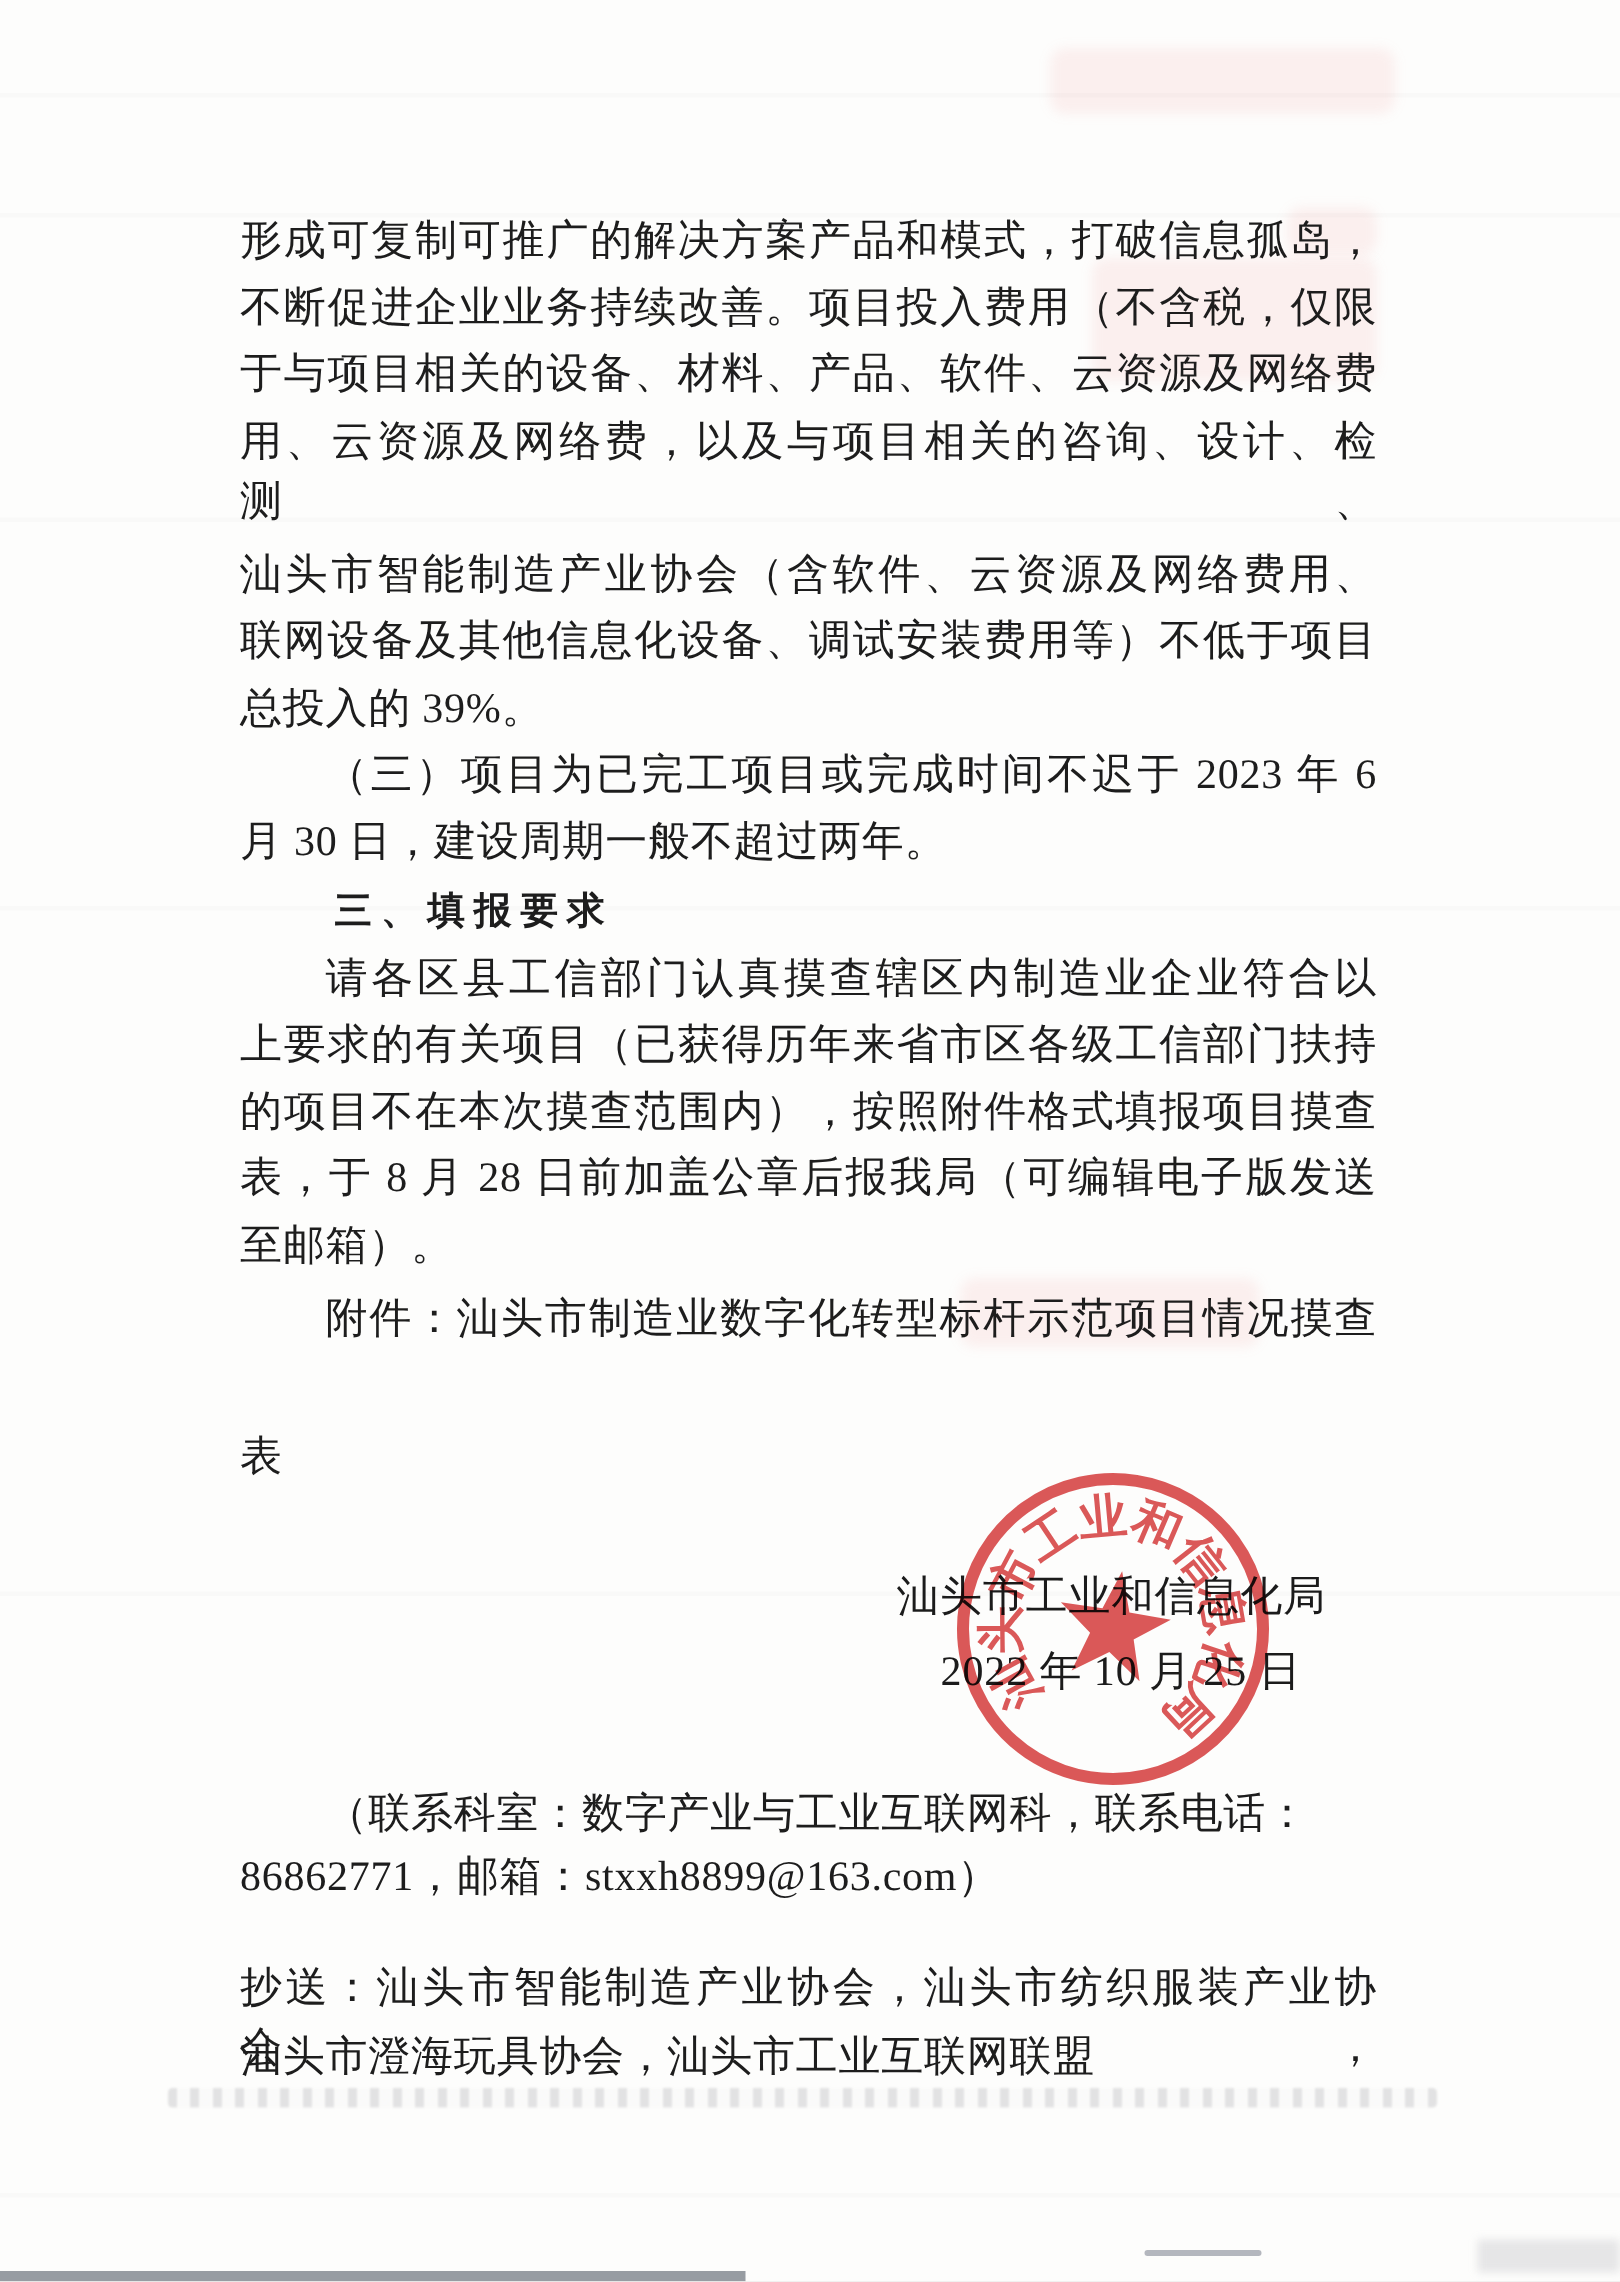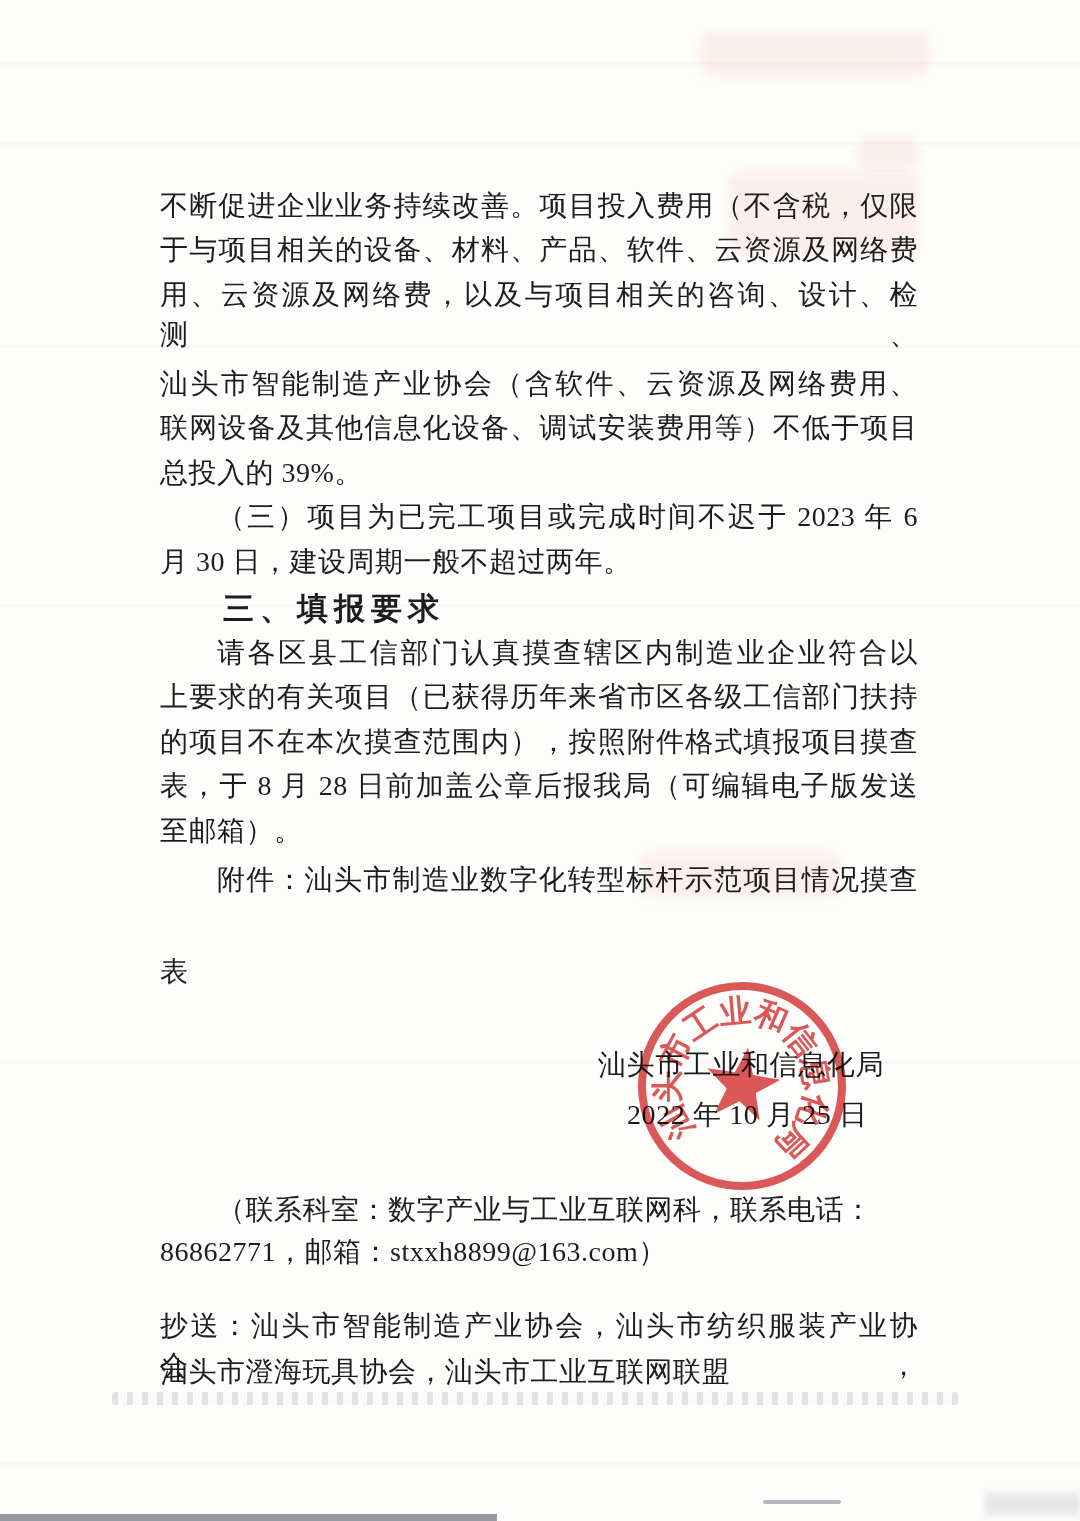--- a/index.html
+++ b/index.html
@@ -16,23 +16,23 @@
     position:absolute;
     left:160px;width:758px;
     font-size:28px;line-height:40px;height:40px;
     color:#1d1d1d;
     box-sizing:border-box;
     letter-spacing:0.5px;
   }
   .j{text-align:justify;text-align-last:justify;}
   .indent{padding-left:57px;}
   .heading{
-    font-family:Liberation Serif, serif;
+    font-family:Liberation Mono, monospace;
     font-weight:700;
-    font-size:31px;
+    font-size:25px;
     letter-spacing:6px;
     padding-left:63px;
   }
   .sig{
     position:absolute;
     font-size:28px;line-height:40px;height:40px;
     letter-spacing:0.6px;
     color:#1b1b1b;
     white-space:nowrap;
   }
@@ -92,20 +92,21 @@
   <div class="streak" style="top:345px"></div>
   <div class="streak" style="top:604px"></div>
   <div class="streak" style="top:1061px"></div>
   <div class="streak" style="top:1462px"></div>
 
   <div class="smudge" style="left:700px;top:32px;width:230px;height:44px"></div>
   <div class="smudge" style="left:728px;top:172px;width:190px;height:82px"></div>
   <div class="smudge" style="left:858px;top:138px;width:60px;height:32px"></div>
   <div class="smudge" style="left:640px;top:852px;width:200px;height:46px"></div>
 
+  <div class="line j" style="top:141px">形成可复制可推广的解决方案产品和模式，打破信息孤岛，</div>
   <div class="line j" style="top:230px">于与项目相关的设备、材料、产品、软件、云资源及网络费</div>
   <div class="line j" style="top:186px">不断促进企业业务持续改善。项目投入费用（不含税，仅限</div>
   <div class="line j" style="top:275px">用、云资源及网络费，以及与项目相关的咨询、设计、检测、</div>
   <div class="line j" style="top:364px">汕头市智能制造产业协会（含软件、云资源及网络费用、</div>
   <div class="line j" style="top:408px">联网设备及其他信息化设备、调试安装费用等）不低于项目</div>
   <div class="line" style="top:453px">总投入的 39%。</div>
   <div class="line j indent" style="top:497px">（三）项目为已完工项目或完成时间不迟于 2023 年 6</div>
   <div class="line" style="top:542px">月 30 日，建设周期一般不超过两年。</div>
   <div class="line heading" style="top:589px">三、填报要求</div>
   <div class="line j indent" style="top:633px">请各区县工信部门认真摸查辖区内制造业企业符合以</div>

